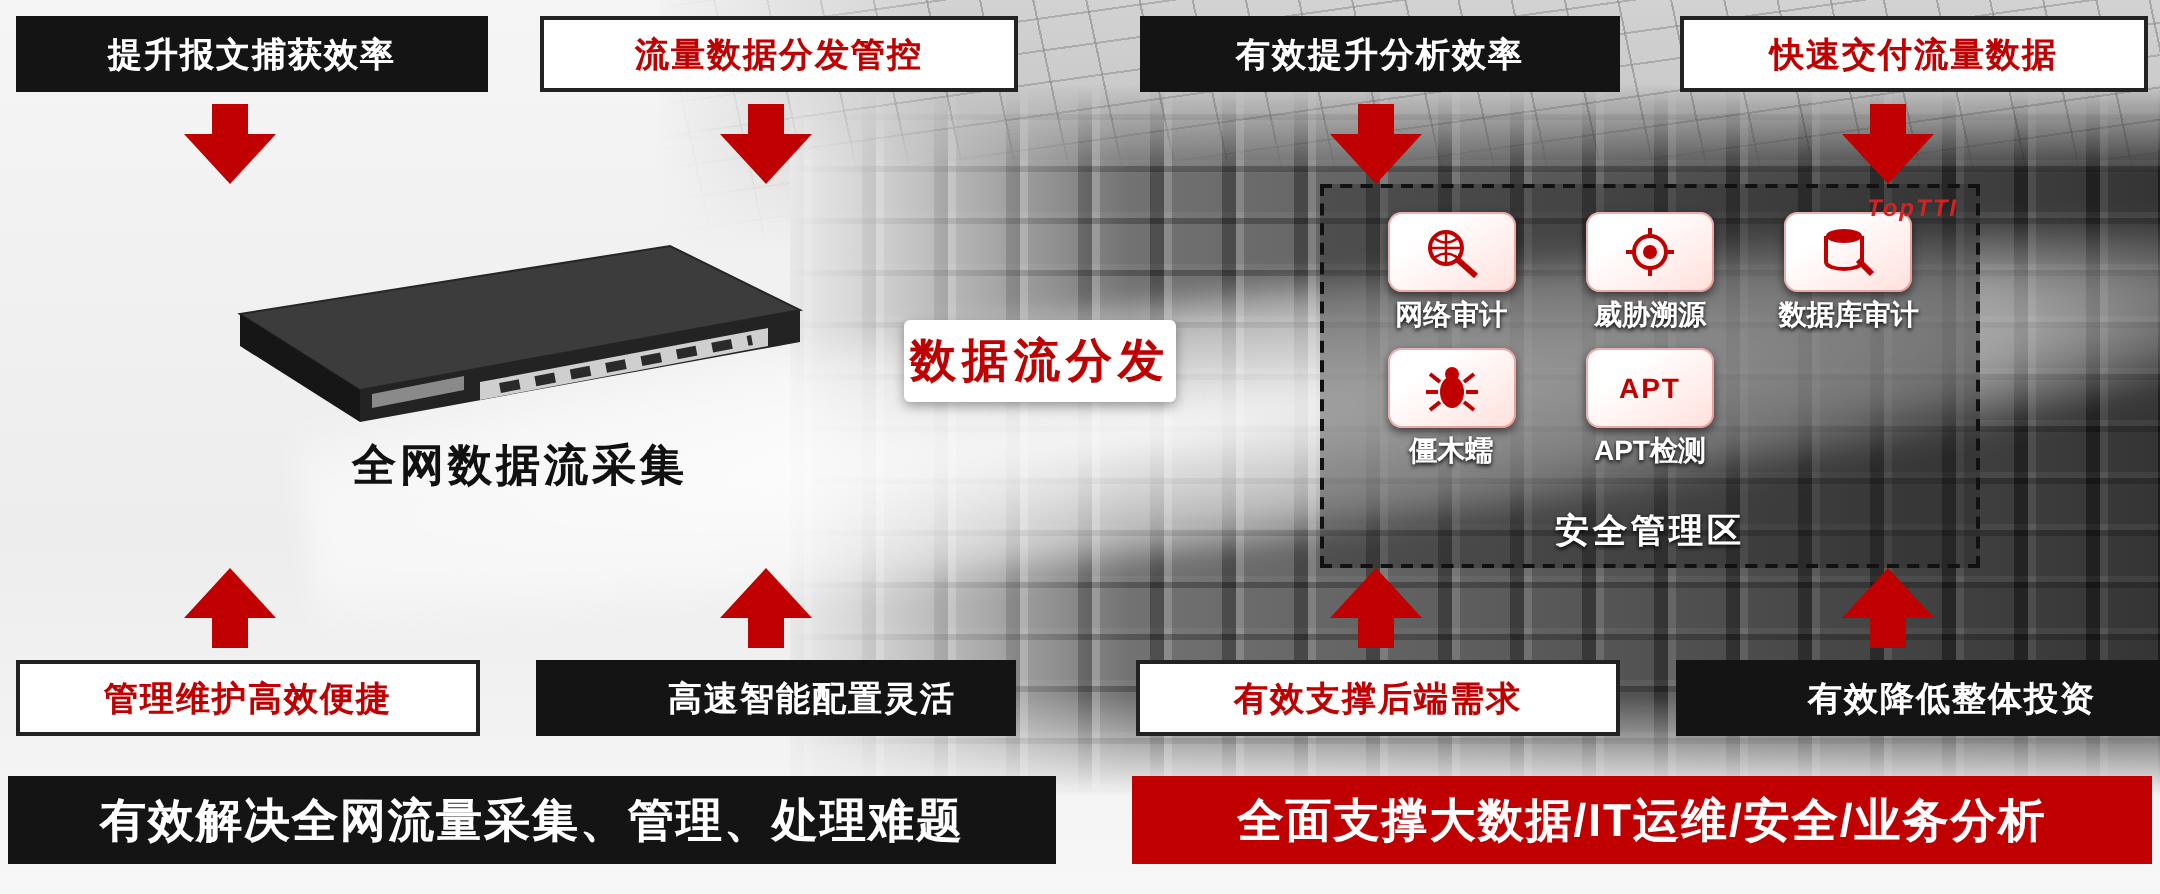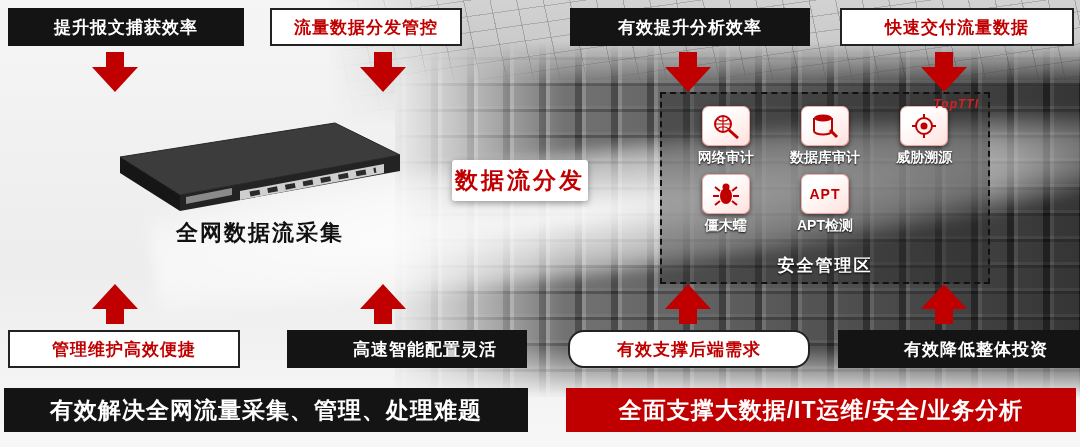--- a/index.html
+++ b/index.html
@@ -29,26 +29,26 @@
   .bg-swoosh { position:absolute; left:150px; top:140px; width:1000px; height:130px;
     background:radial-gradient(ellipse at 42% 50%, rgba(255,255,255,.95), rgba(255,255,255,.5) 55%, rgba(255,255,255,0) 78%);
     transform:rotate(-7deg); filter:blur(6px); }
 
   
   .pill { position:absolute; height:38px; display:flex; align-items:center; justify-content:center;
           font-size:17px; font-weight:bold; letter-spacing:1px; white-space:nowrap; z-index:5; }
   .pill.solid   { background:#141414; color:#ffffff; }
   .pill.outline { background:#ffffff; color:#c00000; border:2px solid #222222; }
   .t1 { left:8px;   top:8px; width:236px; }
-  .t2 { left:270px; top:8px; width:192px; }
+  .t2 { left:270px; top:8px; width:239px; }
   .t3 { left:570px; top:8px; width:240px; }
   .t4 { left:840px; top:8px; width:234px; }
   .b1 { left:8px;   top:330px; width:232px; }
-  .b2 { left:287px; top:330px; width:240px;padding-left:36px; }
-  .b3 { left:568px; top:330px; width:242px;border-radius:16px; }
+  .b2 { left:268px; top:330px; width:240px;padding-left:36px; }
+  .b3 { left:568px; top:330px; width:242px; }
   .b4 { left:838px; top:330px; width:260px;padding-left:16px; }
 
   
   .arrow { position:absolute; width:46px; display:flex; flex-direction:column; align-items:center; z-index:5; }
   .arrow .stem { width:18px; height:15px; background:#c00000; }
   .arrow .head { width:0; height:0; border-left:23px solid transparent; border-right:23px solid transparent; }
   .arrow.down .head { border-top:25px solid #c00000; }
   .arrow.up   .head { border-bottom:25px solid #c00000; }
   .ad1 { left:92px;  top:52px; }  .ad2 { left:360px; top:52px; }
   .ad3 { left:665px; top:52px; }  .ad4 { left:921px; top:52px; }
@@ -65,21 +65,21 @@
                 font-size:23px; font-weight:bold; letter-spacing:3px; padding:5px 3px;
                 box-shadow:0 2px 6px rgba(0,0,0,.35); border-radius:3px; z-index:6; }
 
   
   .zone { position:absolute; left:660px; top:92px; width:330px; height:192px;
           border:2px dashed #111111; background:rgba(40,40,40,.38); z-index:5; }
   .zone-brand { position:absolute; top:3px; right:9px; color:#d42222; font-size:12px;
                 font-style:italic; font-weight:bold; letter-spacing:1px; }
   .apps { display:grid; grid-template-columns:repeat(3,1fr); padding:12px 14px 0; row-gap:7px; }
   .app { display:flex; flex-direction:column; align-items:center; }
-  .tile { width:48px; height:40px; border-radius:7px;
+  .tile { width:64px; height:40px; border-radius:7px;
           background:linear-gradient(145deg,#ffffff 30%,#ffe0dc);
           box-shadow:0 2px 5px rgba(0,0,0,.55), inset 0 0 0 1px rgba(192,0,0,.3);
           display:flex; align-items:center; justify-content:center; }
   .apt-text { color:#c00000; font-weight:bold; font-size:14px; letter-spacing:1px; }
   .app-label { margin-top:3px; color:#ffffff; font-size:14px; font-weight:bold;
                text-shadow:0 1px 2px #000; white-space:nowrap; }
   .zone-title { position:absolute; bottom:5px; left:0; right:0; text-align:center; color:#ffffff;
                 font-size:17px; font-weight:bold; letter-spacing:2px; text-shadow:0 1px 2px #000; }
 
   
@@ -144,37 +144,37 @@
             <path d="M4 11h16 M12 3v16 M6 6c4 3 8 3 12 0 M6 16c4-3 8-3 12 0" stroke="#c00000" stroke-width="1.2" fill="none"></path>
             <line x1="18" y1="17" x2="27" y2="25" stroke="#c00000" stroke-width="3"></line>
           </svg>
         </div>
         <div class="app-label">网络审计</div>
       </div>
 
       <div class="app">
         <div class="tile">
           <svg width="28" height="26" viewBox="0 0 28 26">
+            <circle cx="14" cy="13" r="8" fill="none" stroke="#c00000" stroke-width="2"></circle>
+            <circle cx="14" cy="13" r="3.5" fill="#c00000"></circle>
+            <path d="M14 1v5 M14 20v5 M2 13h5 M21 13h5" stroke="#c00000" stroke-width="2"></path>
+          </svg>
+        </div>
+        <div class="app-label">威胁溯源</div>
+      </div>
+
+      <div class="app">
+        <div class="tile">
+          <svg width="28" height="26" viewBox="0 0 28 26">
             <ellipse cx="12" cy="5" rx="9" ry="3.5" fill="#c00000"></ellipse>
             <path d="M3 5v13c0 2 4 3.5 9 3.5s9-1.5 9-3.5V5" fill="none" stroke="#c00000" stroke-width="2"></path>
             <line x1="19" y1="17" x2="26" y2="24" stroke="#c00000" stroke-width="3"></line>
           </svg>
         </div>
         <div class="app-label">数据库审计</div>
-      </div>
-
-      <div class="app">
-        <div class="tile">
-          <svg width="28" height="26" viewBox="0 0 28 26">
-            <circle cx="14" cy="13" r="8" fill="none" stroke="#c00000" stroke-width="2"></circle>
-            <circle cx="14" cy="13" r="3.5" fill="#c00000"></circle>
-            <path d="M14 1v5 M14 20v5 M2 13h5 M21 13h5" stroke="#c00000" stroke-width="2"></path>
-          </svg>
-        </div>
-        <div class="app-label">威胁溯源</div>
       </div>
 
       <div class="app">
         <div class="tile">
           <svg width="28" height="26" viewBox="0 0 28 26">
             <ellipse cx="14" cy="15" rx="6" ry="8" fill="#c00000"></ellipse>
             <circle cx="14" cy="6" r="3.5" fill="#c00000"></circle>
             <path d="M8 10L3 6 M20 10l5-4 M7 15H1 M27 15h-6 M8 20l-5 4 M20 20l5 4" stroke="#c00000" stroke-width="2"></path>
           </svg>
         </div>

